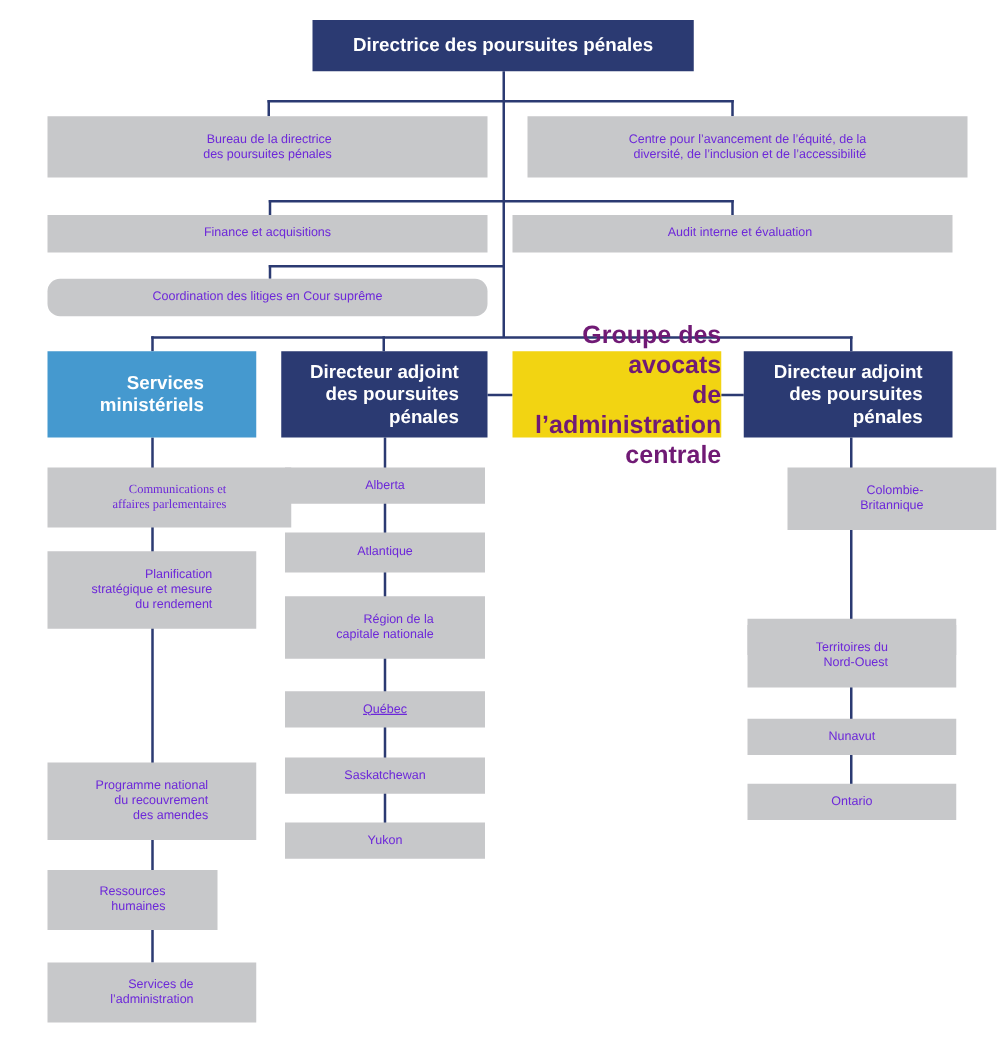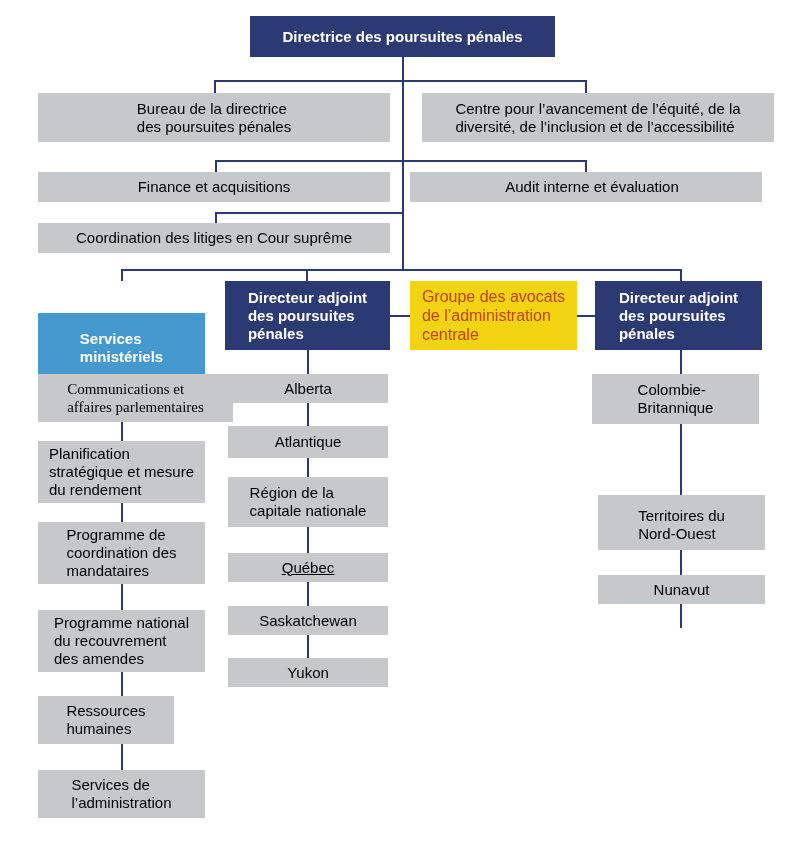--- a/index.html
+++ b/index.html
@@ -7,47 +7,47 @@
     position:relative;
     width:806px;height:843px;
     background:#ffffff;
     font-family:"Liberation Sans", sans-serif;
     overflow:hidden;
   }
   .box{
     position:absolute;
     box-sizing:border-box;
     display:flex;align-items:center;justify-content:center;
-    text-align:left;
+    text-align:right;
     white-space:pre-line;
     line-height:1.2;
     z-index:2;
   }
   .gray{
     background:#C7C8CA;
-    color:#000000;
-    font-size:15px;
+    color:#6d28d9;
+    font-size:10px;
   }
   .navy{
     background:#2B3A72;
     color:#ffffff;
     font-weight:bold;
     font-size:15px;
   }
   .blue{
     background:#4599CF;
     color:#ffffff;
     font-weight:bold;
     font-size:15px;
   }
   .yellow{
     background:#F2D412;
-    color:#c2410c;
-    font-weight:normal;
-    font-size:16px;
+    color:#701a75;
+    font-weight:bold;
+    font-size:20px;
   }
   .line{
     position:absolute;
     background:#2B3A72;
     z-index:1;
   }
 </style>
 </head>
 <body>
 
@@ -75,58 +75,56 @@
   <div class="box navy" style="left:250px;top:16px;width:305px;height:41px;">Directrice des poursuites pénales</div>
 
   <div class="box gray" style="left:38px;top:93px;width:352px;height:49px;">Bureau de la directrice
 des poursuites pénales</div>
   <div class="box gray" style="left:410px;top:93px;width:352px;height:49px;margin-left:12px;">Centre pour l’avancement de l’équité, de la
 diversité, de l’inclusion et de l’accessibilité</div>
 
   <div class="box gray" style="left:38px;top:172px;width:352px;height:30px;">Finance et acquisitions</div>
   <div class="box gray" style="left:410px;top:172px;width:352px;height:30px;padding-left:12px;">Audit interne et évaluation</div>
 
-  <div class="box gray" style="left:38px;top:223px;width:352px;height:30px;">Coordination des litiges en Cour suprême</div>
+  <div class="box gray" style="left:38px;top:223px;width:352px;height:30px;border-radius:10px;">Coordination des litiges en Cour suprême</div>
 
-  <div class="box blue" style="left:38px;top:281px;width:167px;height:69px;margin-top:32px;">Services
+  <div class="box blue" style="left:38px;top:281px;width:167px;height:69px;">Services
 ministériels</div>
   <div class="box navy" style="left:225px;top:281px;width:165px;height:69px;">Directeur adjoint
 des poursuites
 pénales</div>
   <div class="box yellow" style="left:410px;top:281px;width:167px;height:69px;">Groupe des avocats
 de l’administration
 centrale</div>
   <div class="box navy" style="left:595px;top:281px;width:167px;height:69px;">Directeur adjoint
 des poursuites
 pénales</div>
 
   <div class="box gray" style="left:38px;top:374px;width:195px;height:48px;font-family:Liberation Serif, serif;">Communications et
 affaires parlementaires</div>
   <div class="box gray" style="left:38px;top:441px;width:167px;height:62px;">Planification
 stratégique et mesure
 du rendement</div>
-  <div class="box gray" style="left:38px;top:522px;width:167px;height:62px;">Programme de
-coordination des
-mandataires</div>
   <div class="box gray" style="left:38px;top:610px;width:167px;height:62px;">Programme national
 du recouvrement
 des amendes</div>
   <div class="box gray" style="left:38px;top:696px;width:136px;height:48px;">Ressources
 humaines</div>
   <div class="box gray" style="left:38px;top:770px;width:167px;height:48px;">Services de
 l’administration</div>
 
   <div class="box gray" style="left:228px;top:374px;width:160px;height:29px;">Alberta</div>
   <div class="box gray" style="left:228px;top:426px;width:160px;height:32px;">Atlantique</div>
   <div class="box gray" style="left:228px;top:477px;width:160px;height:50px;">Région de la
 capitale nationale</div>
   <div class="box gray" style="left:228px;top:553px;width:160px;height:29px;text-decoration:underline;">Québec</div>
   <div class="box gray" style="left:228px;top:606px;width:160px;height:29px;">Saskatchewan</div>
   <div class="box gray" style="left:228px;top:658px;width:160px;height:29px;">Yukon</div>
 
-  <div class="box gray" style="left:592px;top:374px;width:167px;height:50px;">Colombie-
+  <div class="box gray" style="left:630px;top:374px;width:167px;height:50px;">Colombie-
 Britannique</div>
   <div class="box gray" style="left:598px;top:447px;width:167px;height:29px;margin-top:48px;">Manitoba</div>
   <div class="box gray" style="left:598px;top:500px;width:167px;height:50px;">Territoires du
 Nord-Ouest</div>
   <div class="box gray" style="left:598px;top:575px;width:167px;height:29px;">Nunavut</div>
+  <div class="box gray" style="left:598px;top:627px;width:167px;height:29px;">Ontario</div>
 
 </div>
 
 </body></html>

